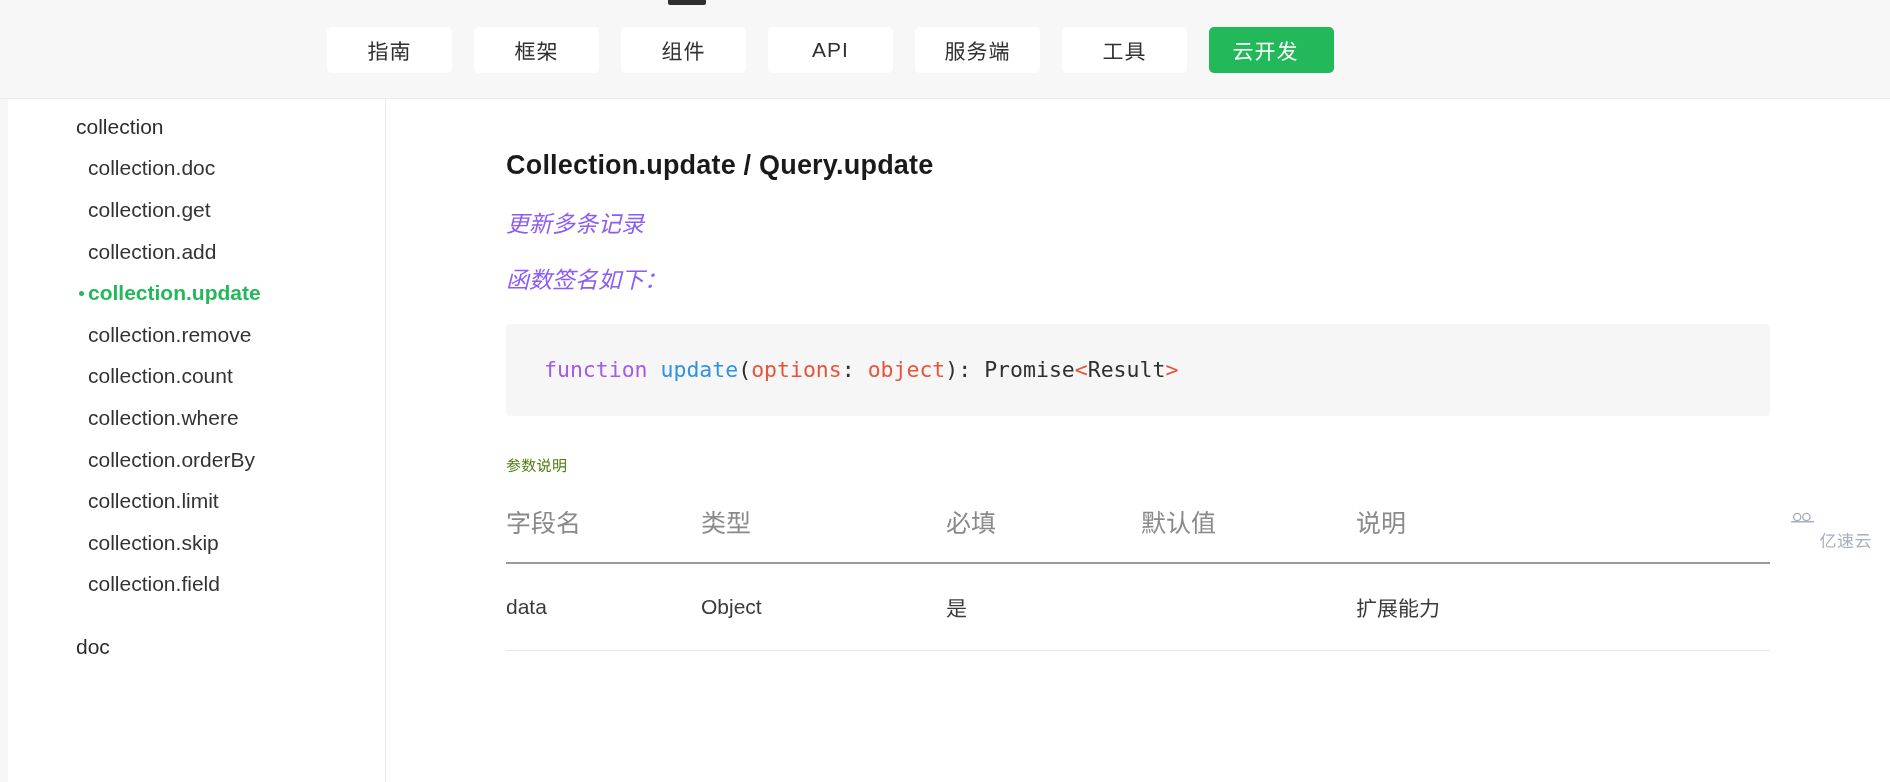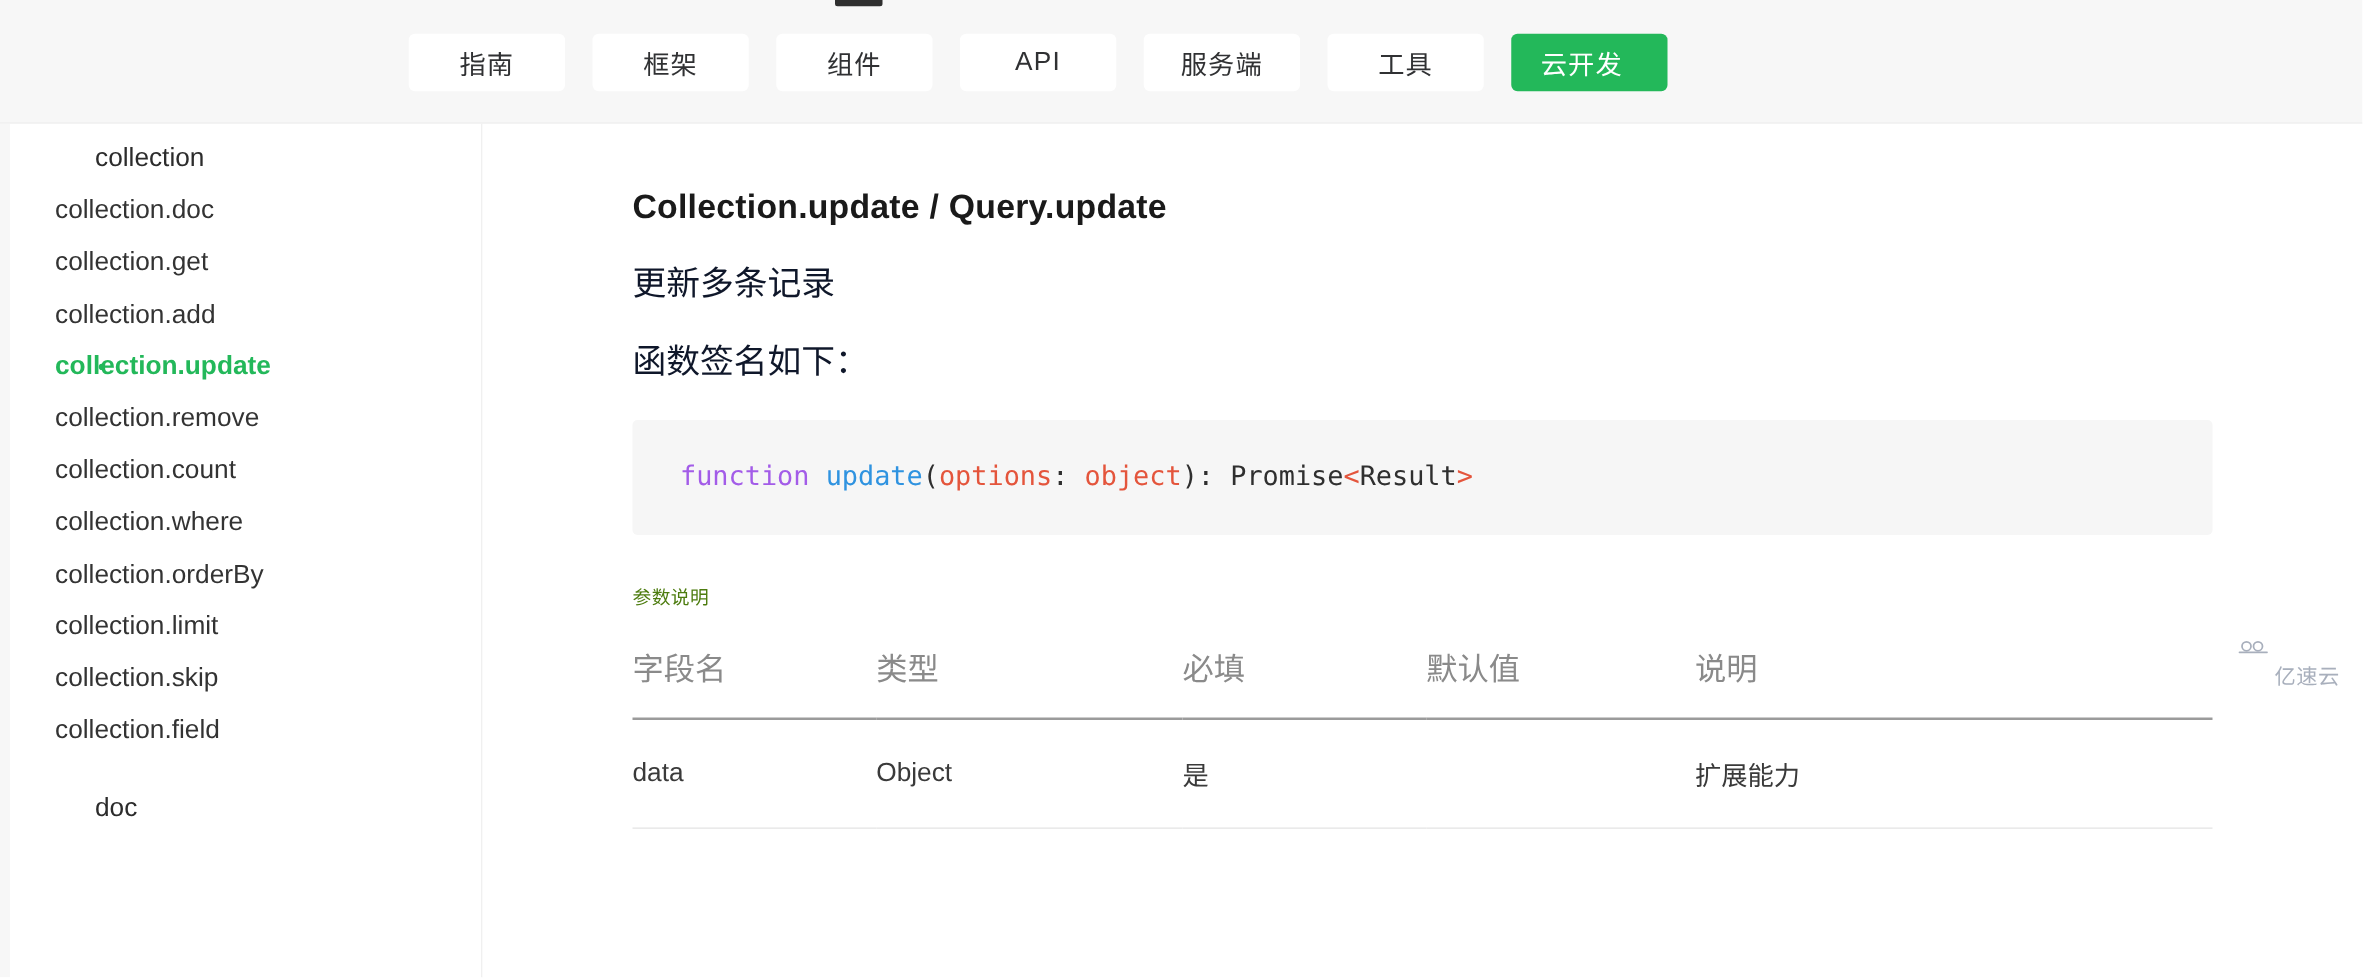--- a/index.html
+++ b/index.html
@@ -80,21 +80,21 @@
     position: relative;
     display: flex;
     align-items: center;
     height: 41.6px;
     font-size: 21px;
     color: #333333;
     cursor: pointer;
     white-space: nowrap;
   }
   .side-item.group { padding-left: 76px; margin-top: 7px; color: #2c2c2c; }
-  .side-item.leaf  { padding-left: 44px; }
+  .side-item.leaf  { padding-left: 88px; }
   .side-item.leaf.active {
     color: #23b85a;
     font-weight: 700;
   }
   .side-bullet {
     position: absolute;
     left: 79px; top: 50%;
     margin-top: -2.5px;
     width: 5px; height: 5px;
     border-radius: 50%;
@@ -115,23 +115,24 @@
   h1.doc-title {
     margin: 0 0 0 0;
     font-size: 27px;
     font-weight: 700;
     color: #1a1a1a;
     letter-spacing: 0.2px;
     line-height: 1.4;
   }
   p.doc-p {
     margin: 22px 0 0 0;
-    font-size: 27px;
-    color: #0f172a;
+    font-size: 23px;
+    color: #8b5cf6;
     line-height: 1.5;
+    font-style: italic;
   }
 
   .code-block {
     margin-top: 26px;
     background: #f6f6f6;
     border-radius: 4px;
     padding: 30px 0;
     width: 100%;
     overflow: hidden;
   }

